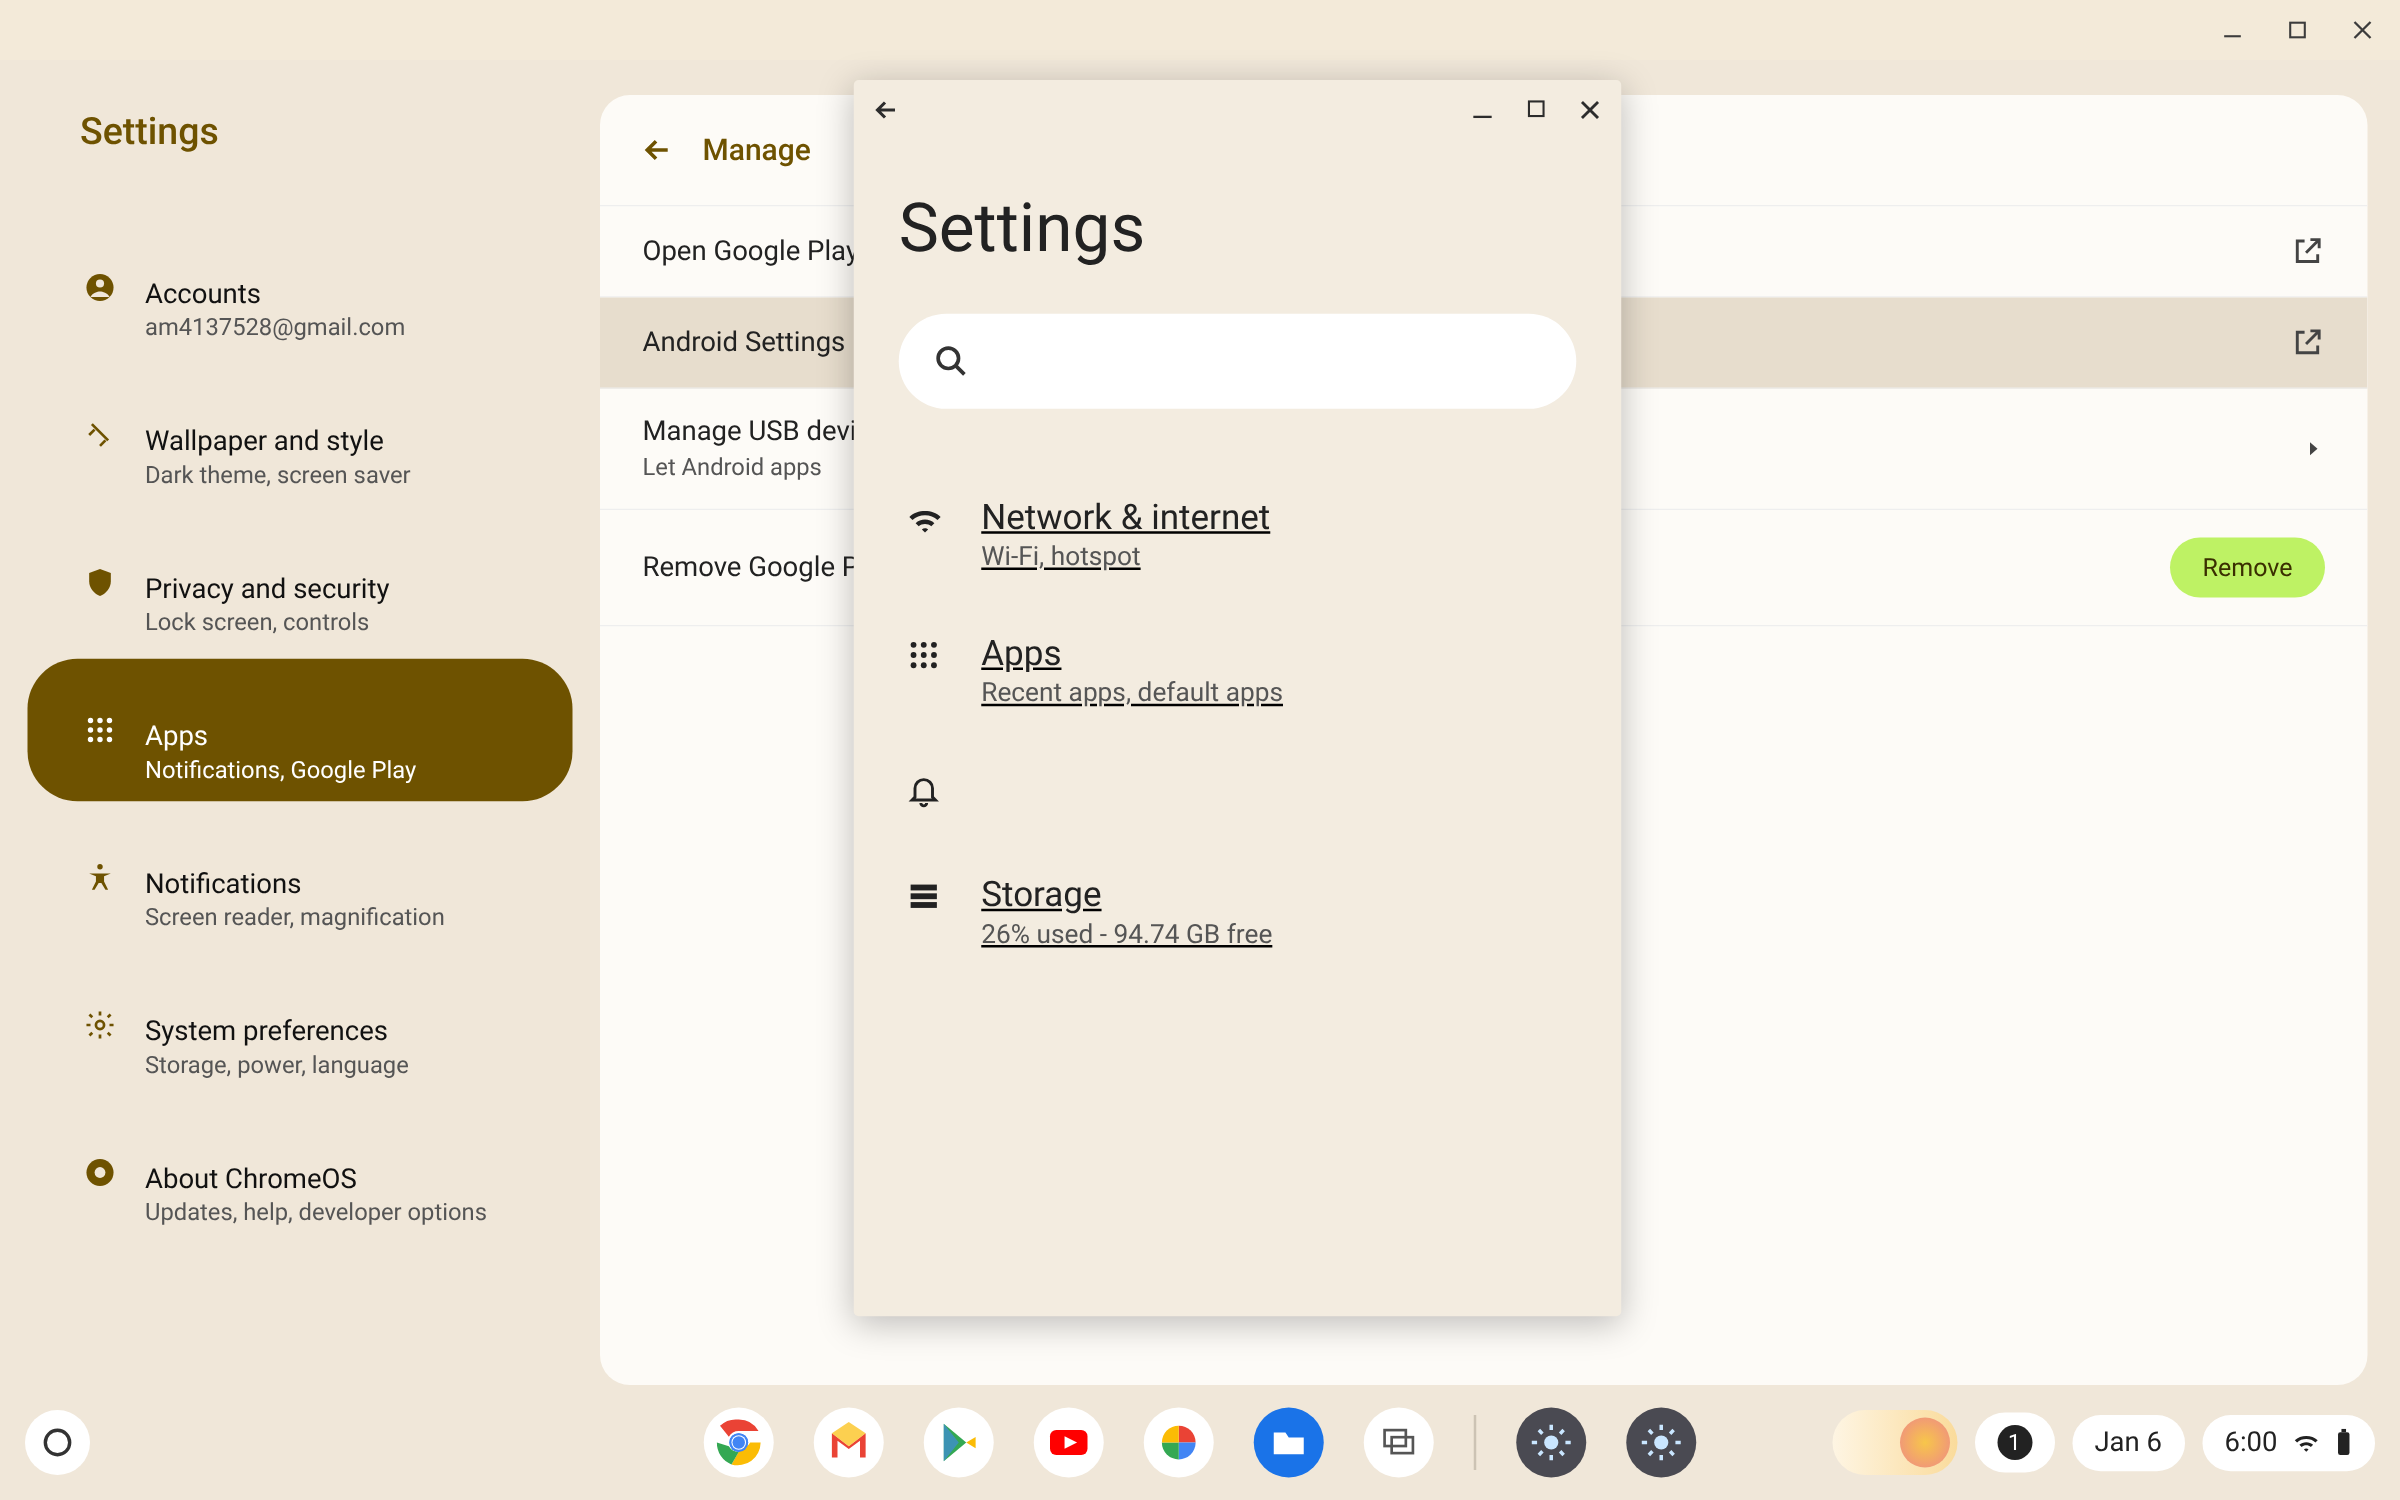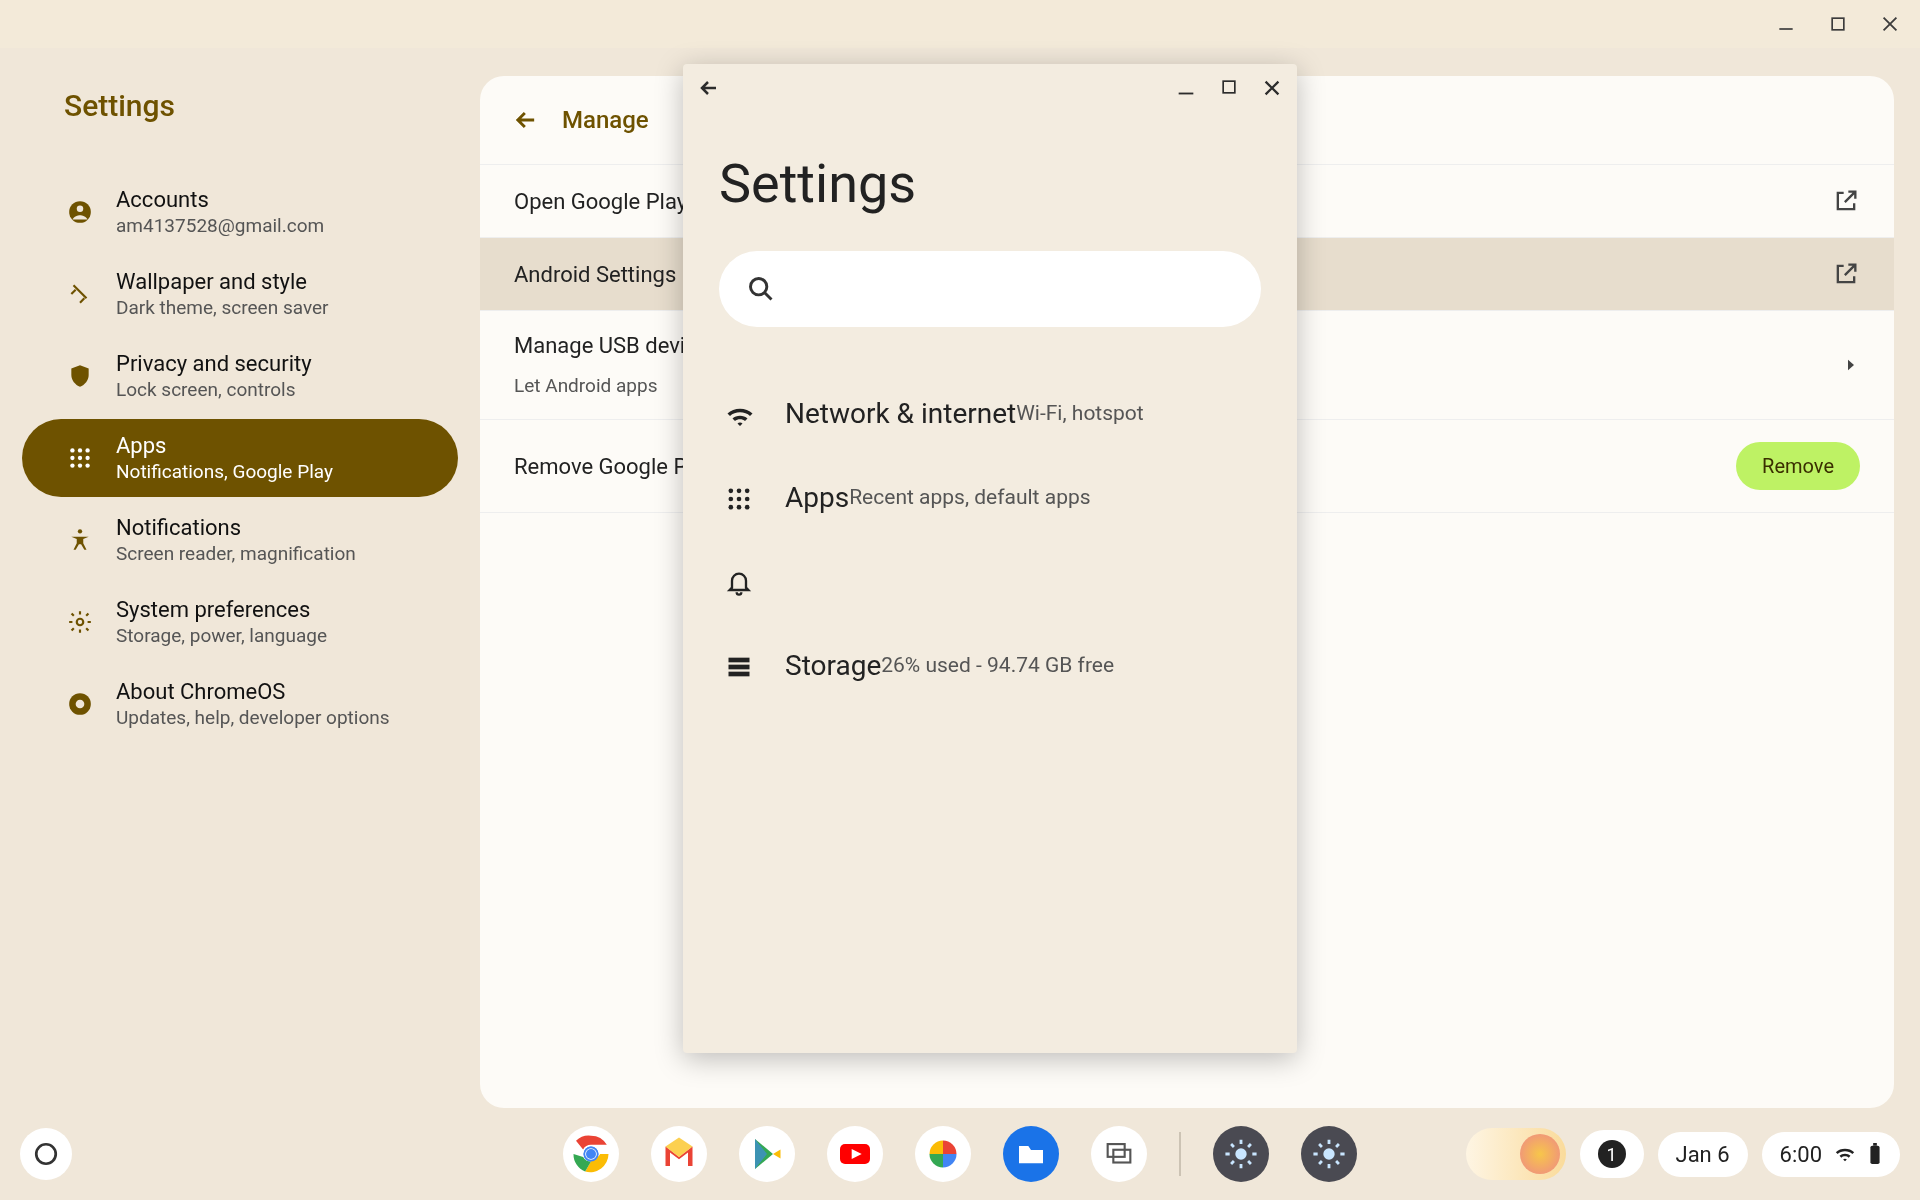--- a/index.html
+++ b/index.html
@@ -13,53 +13,53 @@
   .main-wrap { display:flex; height: calc(100% - 48px - 92px); }
   .sidebar { width: 480px; padding: 40px 0 0 0; }
   .sidebar-title { font-size: 30px; font-weight:500; color:#6e5200; padding-left:64px; margin-bottom:50px; }
 
   .nav-item { display:flex; align-items:center; gap:22px; padding: 14px 24px 14px 44px; margin: 4px 22px; border-radius: 40px; cursor:pointer; }
   .nav-item.active { background:#6e5200; }
   .nav-item.active .nav-label, .nav-item.active .nav-sub { color:#fff; }
   .nav-icon { width:28px; height:28px; display:flex; align-items:center; justify-content:center; color:#6e5200; flex-shrink:0; }
   .nav-item.active .nav-icon { color:#fff; }
   .nav-text { display:flex; flex-direction:column; }
-  .nav-label { font-size:22px; color:#111; }
+  .nav-label { font-size:22px; color:#111;margin-top:36px; }
   .nav-sub { font-size:19px; color:#555; margin-top:2px; }
 
   
   .content { flex:1; padding: 28px 26px 0 0; }
   .content-card { background:#fdfbf7; border-radius:24px; height:100%; padding: 24px 0 0 0; overflow:hidden; }
   .content-header { display:flex; align-items:center; gap:22px; padding: 6px 32px 30px 32px; }
   .content-header .back-icon { color:#6e5200; cursor:pointer; }
   .content-title { font-size:24px; color:#6e5200; font-weight:500; }
 
   .settings-list { border-top:1px solid #eee; }
   .settings-row { display:flex; align-items:center; justify-content:space-between; padding: 22px 34px; border-bottom:1px solid #eee; cursor:pointer; }
   .settings-row.selected { background:#e7ddcd; }
   .row-text { display:flex; flex-direction:column; }
   .row-label { font-size:22px; color:#222; }
-  .row-sub { font-size:19px; color:#555; margin-top:16px; }
+  .row-sub { font-size:19px; color:#555; margin-top:4px; }
   .row-right { display:flex; align-items:center; gap:12px; }
   .ext-icon { color:#444; }
   .chevron { color:#444; }
   .remove-btn { background:#bef264; color:#3a2f00; border:none; border-radius:28px; padding:12px 26px; font-size:20px; cursor:pointer; }
 
   
   .android-window { position:absolute; top:64px; left:683px; width:614px; height:989px; background:#f3ece0; border-radius:4px; box-shadow: 0 6px 28px rgba(0,0,0,.25); overflow:hidden; display:flex; flex-direction:column; }
   .android-titlebar { height:48px; display:flex; align-items:center; justify-content:space-between; padding: 0 14px; }
   .android-titlebar .left, .android-titlebar .right { display:flex; gap:22px; }
   .android-titlebar .win-icon { color:#2c2c2c; cursor:pointer; }
   .android-body { padding: 40px 36px 0 36px; overflow:hidden; flex:1; }
   .android-title { font-size:54px; color:#222; margin-bottom:36px; }
   .android-search { background:#fff; border-radius:40px; height:76px; display:flex; align-items:center; padding:0 28px; gap:22px; margin-bottom:46px; }
   .android-search input { border:none; outline:none; font-size:26px; color:#555; background:transparent; width:100%; }
   .alist-item { display:flex; align-items:flex-start; gap:28px; padding: 24px 6px; cursor:pointer; }
   .alist-icon { width:32px; height:32px; color:#222; margin-top:4px; flex-shrink:0; }
-  .alist-text { display:flex; flex-direction:row; }
+  .alist-text { display:flex; flex-direction:column;text-decoration:underline; }
   .alist-label { font-size:28px; color:#222; }
   .alist-sub { font-size:21px; color:#555; margin-top:4px; }
 
   
   .shelf { position:absolute; bottom:0; left:0; right:0; height:92px; background:#f0e7d9; display:flex; align-items:center; padding: 0 20px; }
   .launcher { width:52px; height:52px; border-radius:50%; background:#fff; display:flex; align-items:center; justify-content:center; cursor:pointer; margin-right:auto;}
   .shelf-center { display:flex; gap:32px; align-items:center; position:absolute; left:50%; transform:translateX(-50%); }
   .shelf-app { width:56px; height:56px; border-radius:50%; display:flex; align-items:center; justify-content:center; cursor:pointer; font-size:30px; }
   .shelf-divider { width:2px; height:44px; background:#ccc3b4; }
   .shelf-right { margin-left:auto; display:flex; gap:14px; align-items:center; }

